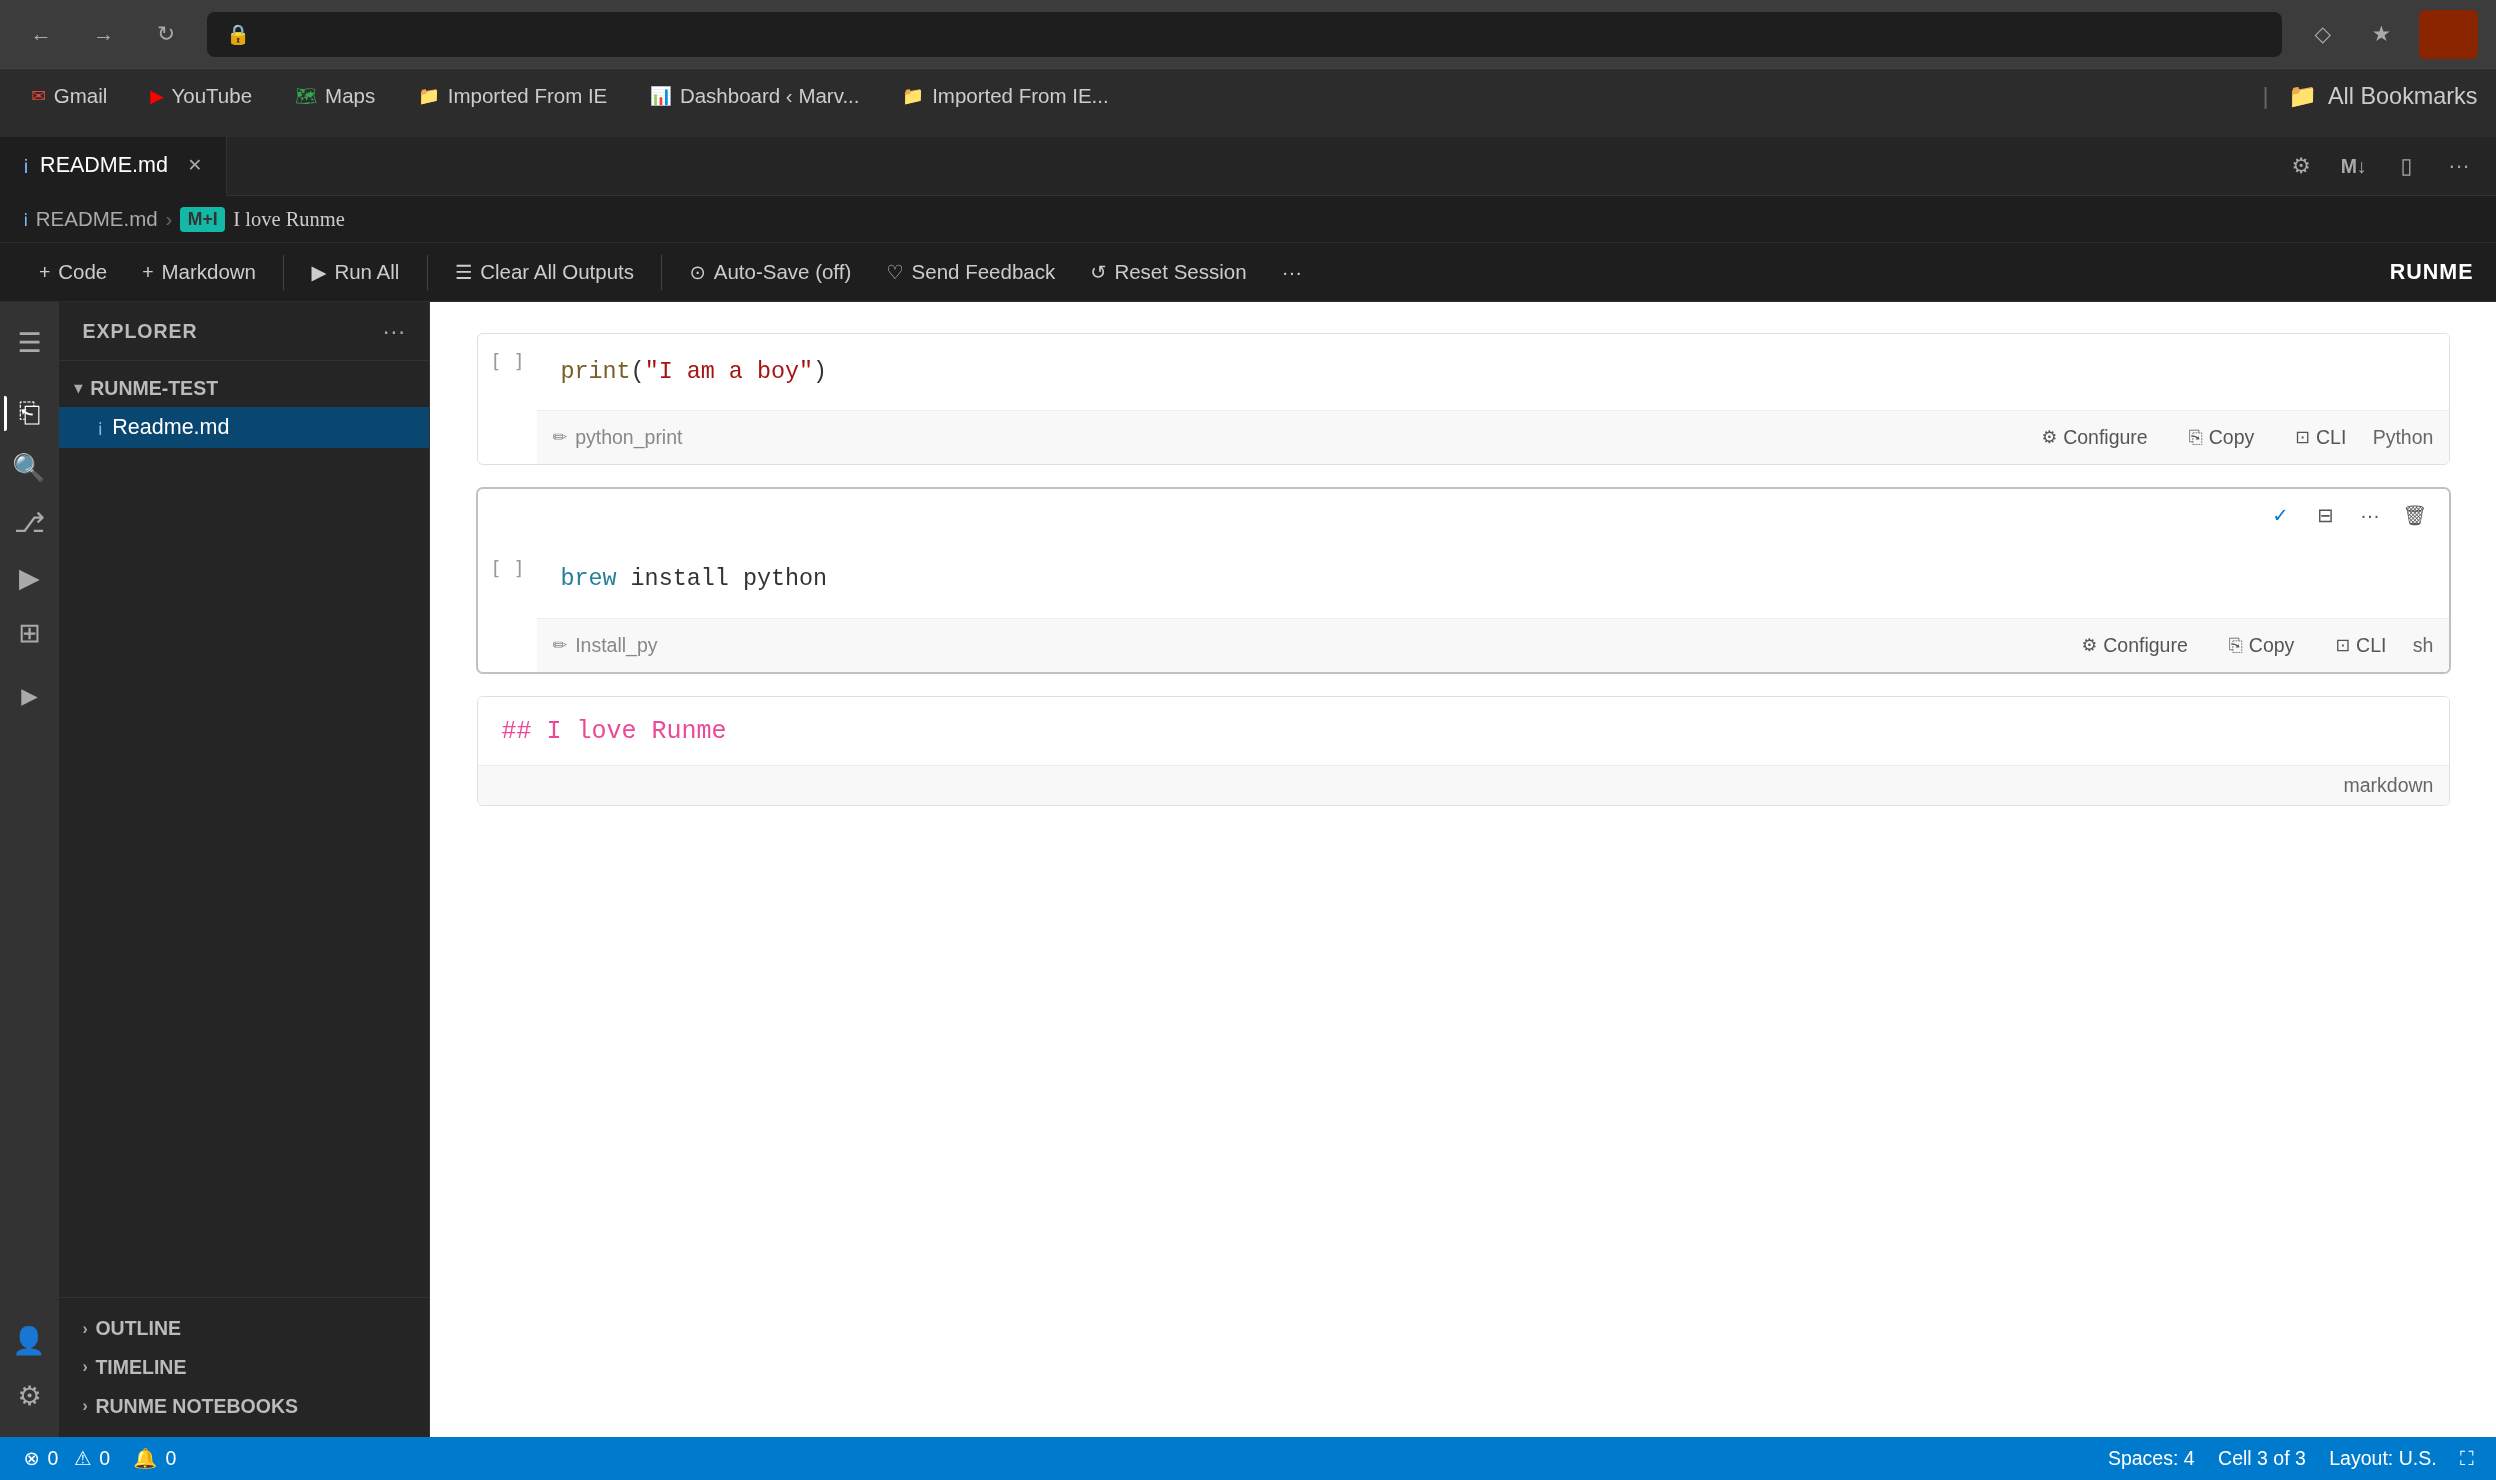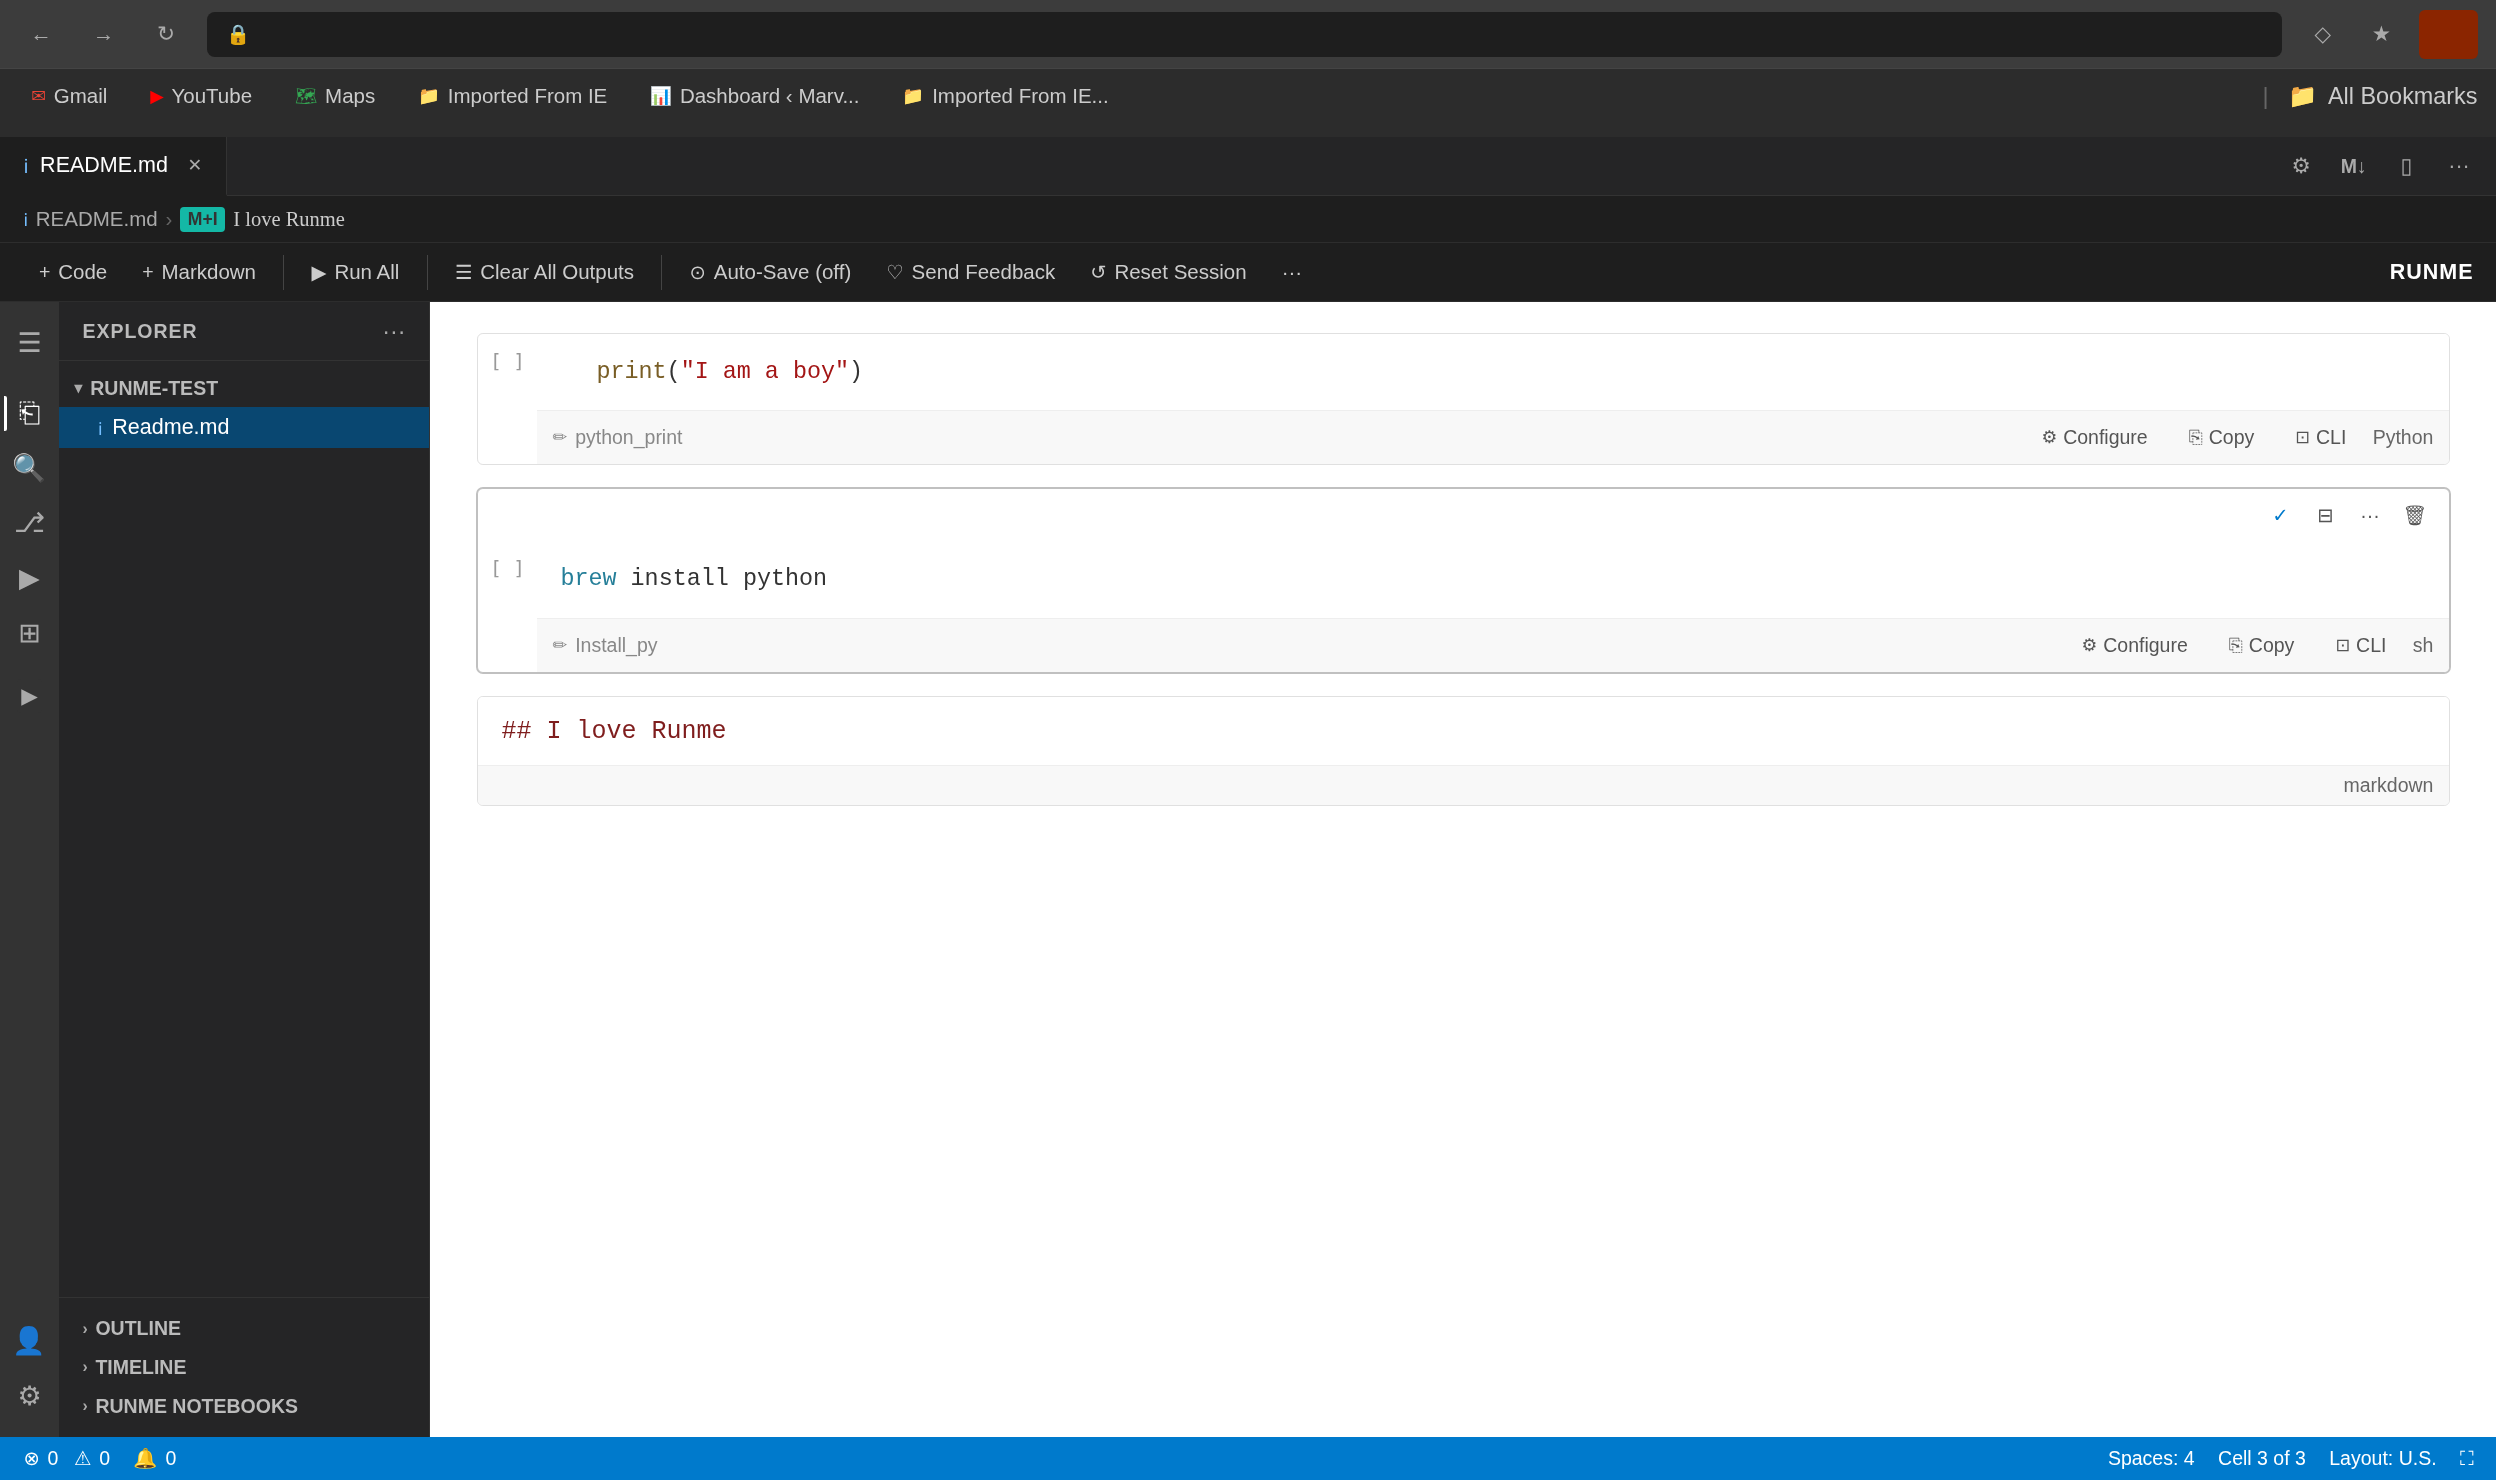--- a/index.html
+++ b/index.html
@@ -83,42 +83,42 @@
     .cell-footer { display: flex; align-items: center; justify-content: space-between; padding: 7.8px 15.6px; background: #f8f8f8; border-top: 1px solid #eee; }
     .cell-label { display: flex; align-items: center; gap: 7.8px; color: #888; font-size: 19.5px; }
     .cell-label-icon { font-size: 17.6px; color: #888; }
     .cell-actions { display: flex; align-items: center; gap: 11.7px; }
     .cell-action-btn { display: flex; align-items: center; gap: 5.9px; padding: 5.9px 13.7px; border-radius: 3.9px; background: transparent; border: 1px solid transparent; color: #555; font-size: 19.5px; cursor: pointer; }
     .cell-action-icon { font-size: 17.6px; }
     .cell-type-badge { color: #666; font-size: 19.5px; }
 
     
     .code-string { color: #a31515; }
-    .code-function { color: #795e26; margin-left: 36px; }
+    .code-function { color: #795e26; }
     .code-brew { color: #267f99; }
     .code-plain { color: #333; }
 
     
     .cell-top-actions { display: flex; align-items: center; justify-content: flex-end; padding: 7.8px 15.6px; gap: 7.8px; }
     .cell-top-action-btn { width: 37px; height: 37px; background: transparent; border: 1px solid transparent; border-radius: 3.9px; color: #555; font-size: 19.5px; cursor: pointer; display: flex; align-items: center; justify-content: center; }
     .cell-top-action-btn.active { color: #007acc; }
 
     
     .status-bar { height: 43px; background: #007acc; display: flex; align-items: center; padding: 0 23.4px; font-size: 19.5px; color: #fff; }
     .status-left { display: flex; align-items: center; gap: 23.4px; }
     .status-item { display: flex; align-items: center; gap: 7.8px; cursor: pointer; }
     .status-right { margin-left: auto; display: flex; align-items: center; gap: 23.4px; }
 
     
     .activity-bar { width: 59px; background: #333333; display: flex; flex-direction: column; align-items: center; padding-top: 15.6px; gap: 3.9px; }
     .activity-btn { width: 51px; height: 51px; display: flex; align-items: center; justify-content: center; border-radius: 5.9px; color: #aaa; font-size: 27px; cursor: pointer; position: relative; }
     .activity-btn.active { color: #fff; }
     .activity-btn.active::before { content: ''; position: absolute; left: 0; top: 7.8px; bottom: 7.8px; width: 2.9px; background: #fff; border-radius: 0 2px 2px 0; }
 
-    .cell-markdown-content { padding: 19.5px 23.4px; font-size: 25px; font-family: 'Courier New', monospace; background: #fff; color: #7f1d1d; }
+    .cell-markdown-content { padding: 19.5px 23.4px; font-size: 25px; font-family: 'Courier New', monospace; background: #fff; color: #ec4899; }
   </style>
 </head>
 <body>
 
 <div class="browser-chrome">
   <div class="browser-toolbar">
     <button class="browser-nav-btn">←</button>
     <button class="browser-nav-btn">→</button>
     <button class="browser-reload">↻</button>
     <div class="browser-address-bar">

